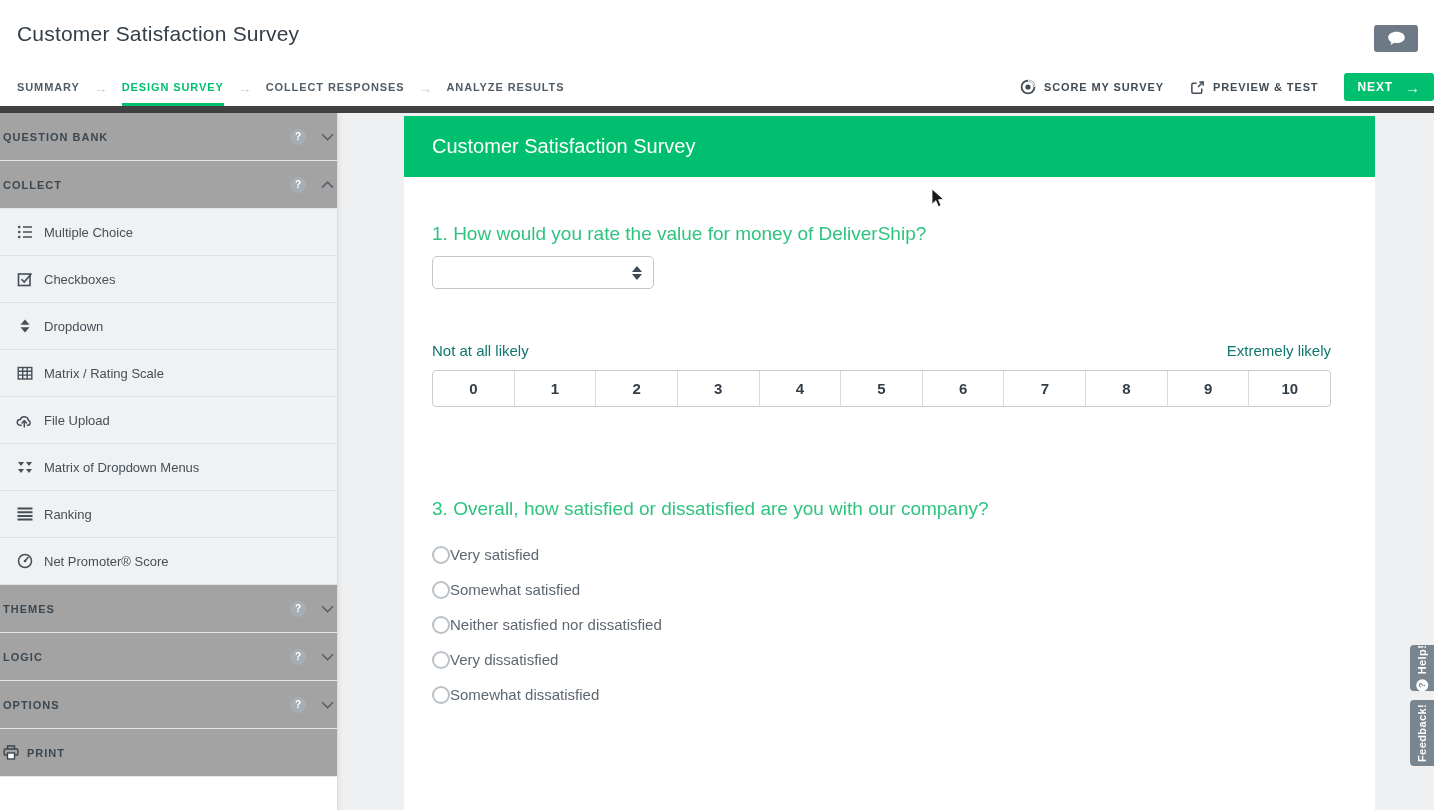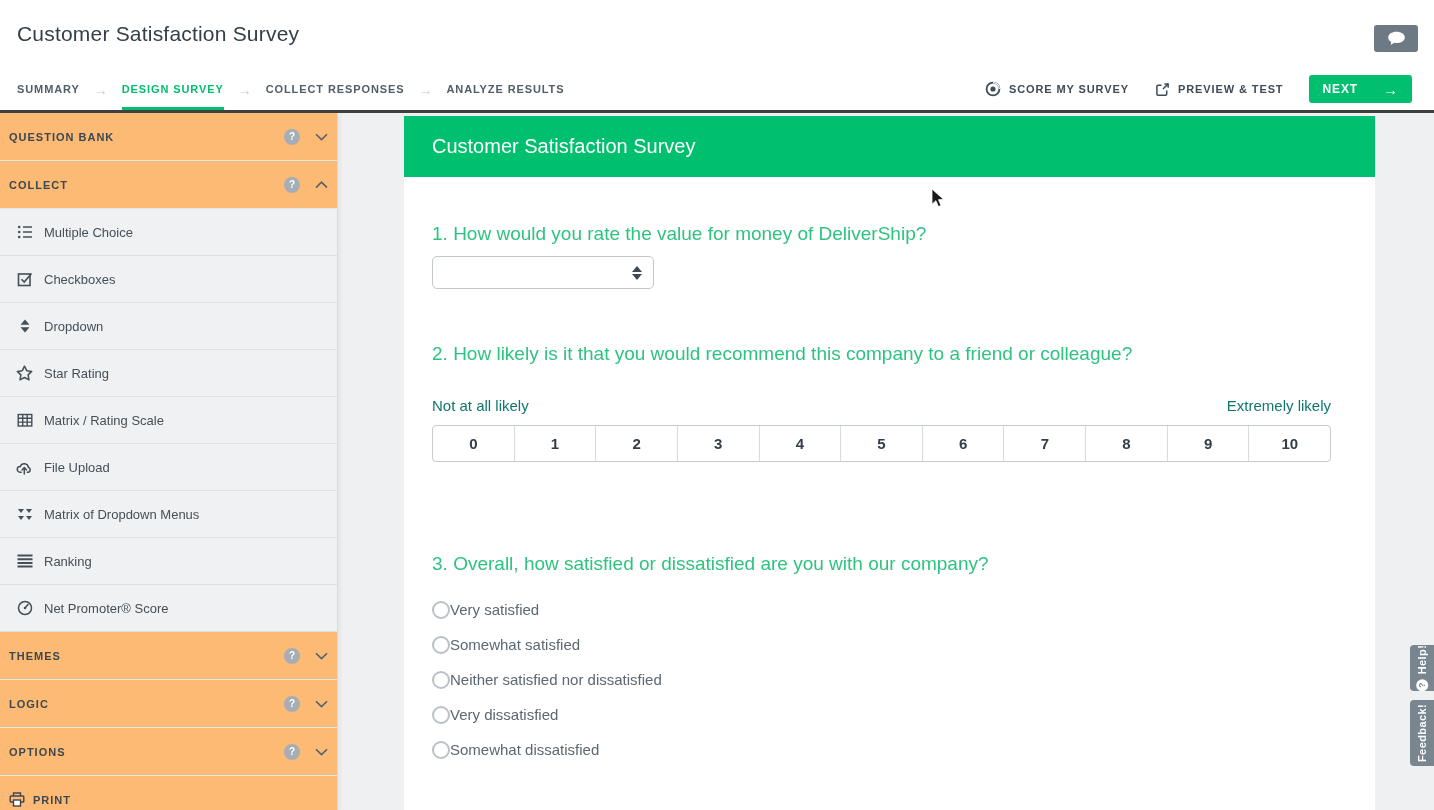--- a/index.html
+++ b/index.html
@@ -19,60 +19,60 @@
   }
   .chat-btn {
     position: absolute; right: 16px; top: 25px; width: 44px; height: 27px;
     background: #6d7a85; border: none; border-radius: 3px;
     display: flex; align-items: center; justify-content: center; cursor: pointer;
   }
 
   
   .tabbar {
     position: absolute; top: 68px; left: 0; right: 0; height: 45px;
-    background: #fff; border-bottom: 3px solid #404040;
+    background: #fff; border-bottom: 7px solid #404040;
     display: flex; justify-content: space-between; align-items: stretch;
   }
   .steps { display: flex; align-items: stretch; padding-left: 17px; }
   .step {
     display: flex; align-items: center;
     font-size: 11px; font-weight: bold; letter-spacing: 0.9px;
     color: #515d68; text-decoration: none; cursor: pointer;
     border-bottom: 3px solid transparent; padding-top: 3px;
   }
   .step.active { color: #00bf6f; border-bottom-color: #00bf6f; }
   .step-arrow { color: #c6ccd1; font-size: 14px; display: flex; align-items: center; margin: 0 14px; padding-top: 2px; }
-  .nav-actions { display: flex; align-items: center; gap: 26px; padding-right: 22px; }
+  .nav-actions { display: flex; align-items: center; gap: 26px; padding-right: 0; }
   .nav-link {
     display: flex; align-items: center; gap: 8px;
     background: none; border: none; cursor: pointer;
     font-family: "Liberation Sans", sans-serif;
     font-size: 11px; font-weight: bold; letter-spacing: 0.9px; color: #3f4b55;
   }
   .next-btn {
     background: #00bf6f; color: #fff; border: none; border-radius: 3px;
     height: 28px; padding: 0 13px; cursor: pointer;
     font-family: "Liberation Sans", sans-serif;
     font-size: 12px; font-weight: bold; letter-spacing: 0.9px;
-    display: flex; align-items: center; gap: 25px;
+    display: flex; align-items: center; gap: 12px;
   }
   .next-btn .glyph { font-size: 15px; font-weight: 400; }
 
   
   .content { position: absolute; top: 113px; left: 0; right: 0; bottom: 0; background: #eef0f1; }
 
   
   .sidebar {
     position: absolute; left: 0; top: 0; bottom: 0; width: 338px;
     background: #fff; border-right: 1px solid #d9dcdf;
     box-shadow: 2px 2px 4px rgba(0,0,0,0.05);
   }
   .sb-header {
-    height: 48px; display: flex; align-items: center; padding: 0 9px;
-    background: #fdba74; border-bottom: 1px solid #e4e7e9; cursor: pointer;
+    height: 48px; display: flex; align-items: center; padding: 0 3px;
+    background: #a3a3a3; border-bottom: 1px solid #e4e7e9; cursor: pointer;
   }
   .sb-header .lbl { flex: 1; font-size: 11px; font-weight: bold; letter-spacing: 1px; color: #3c4750; }
   .qmark {
     width: 16px; height: 16px; border-radius: 50%; background: #a6aeb5;
     color: #fff; font-size: 10px; font-weight: bold;
     display: flex; align-items: center; justify-content: center; margin-right: 15px;
   }
   .chev { display: flex; align-items: center; }
   .sb-item {
     height: 47px; display: flex; align-items: center; gap: 11px; padding: 0 16px;
@@ -238,28 +238,20 @@
     <div class="sb-item">
       <span class="icn">
         <svg width="14" height="16" viewBox="0 0 14 16">
           <path d="M7 1.5 L11.5 6.8 H2.5 Z" fill="#454f58"></path>
           <path d="M7 14.5 L2.5 9.2 H11.5 Z" fill="#454f58"></path>
         </svg>
       </span>
       <span class="lbl">Dropdown</span>
     </div>
 
-    <div class="sb-item">
-      <span class="icn">
-        <svg width="17" height="16" viewBox="0 0 17 16" fill="none" stroke="#454f58" stroke-width="1.5" stroke-linejoin="round">
-          <path d="M8.5 1.2 L10.7 5.7 L15.7 6.4 L12.1 9.9 L13 14.8 L8.5 12.5 L4 14.8 L4.9 9.9 L1.3 6.4 L6.3 5.7 Z"></path>
-        </svg>
-      </span>
-      <span class="lbl">Star Rating</span>
-    </div>
 
     <div class="sb-item">
       <span class="icn">
         <svg width="16" height="16" viewBox="0 0 16 16" fill="none" stroke="#454f58" stroke-width="1.4">
           <rect x="1.2" y="2.5" width="13.6" height="11.5"></rect>
           <path d="M5.7 2.5 V14 M10.2 2.5 V14 M1.2 6.3 H14.8 M1.2 10.1 H14.8"></path>
         </svg>
       </span>
       <span class="lbl">Matrix / Rating Scale</span>
     </div>
@@ -360,21 +352,20 @@
           <h2 class="q-title"><span>1.</span> <span>How would you rate the value for money of DeliverShip?</span></h2>
           <div class="select-box">
             <span class="spinner">
                 <span class="up"></span>
                 <span class="down"></span>
               </span>
           </div>
         </section>
 
         <section class="q2">
-          <h2 class="q-title"><span>2.</span> <span>How likely is it that you would recommend this company to a friend or colleague?</span></h2>
           <div class="nps-labels">
             <span>Not at all likely</span>
             <span>Extremely likely</span>
           </div>
           <div class="nps-scale">
             <div class="nps-cell">0</div>
             <div class="nps-cell">1</div>
             <div class="nps-cell">2</div>
             <div class="nps-cell">3</div>
             <div class="nps-cell">4</div>

